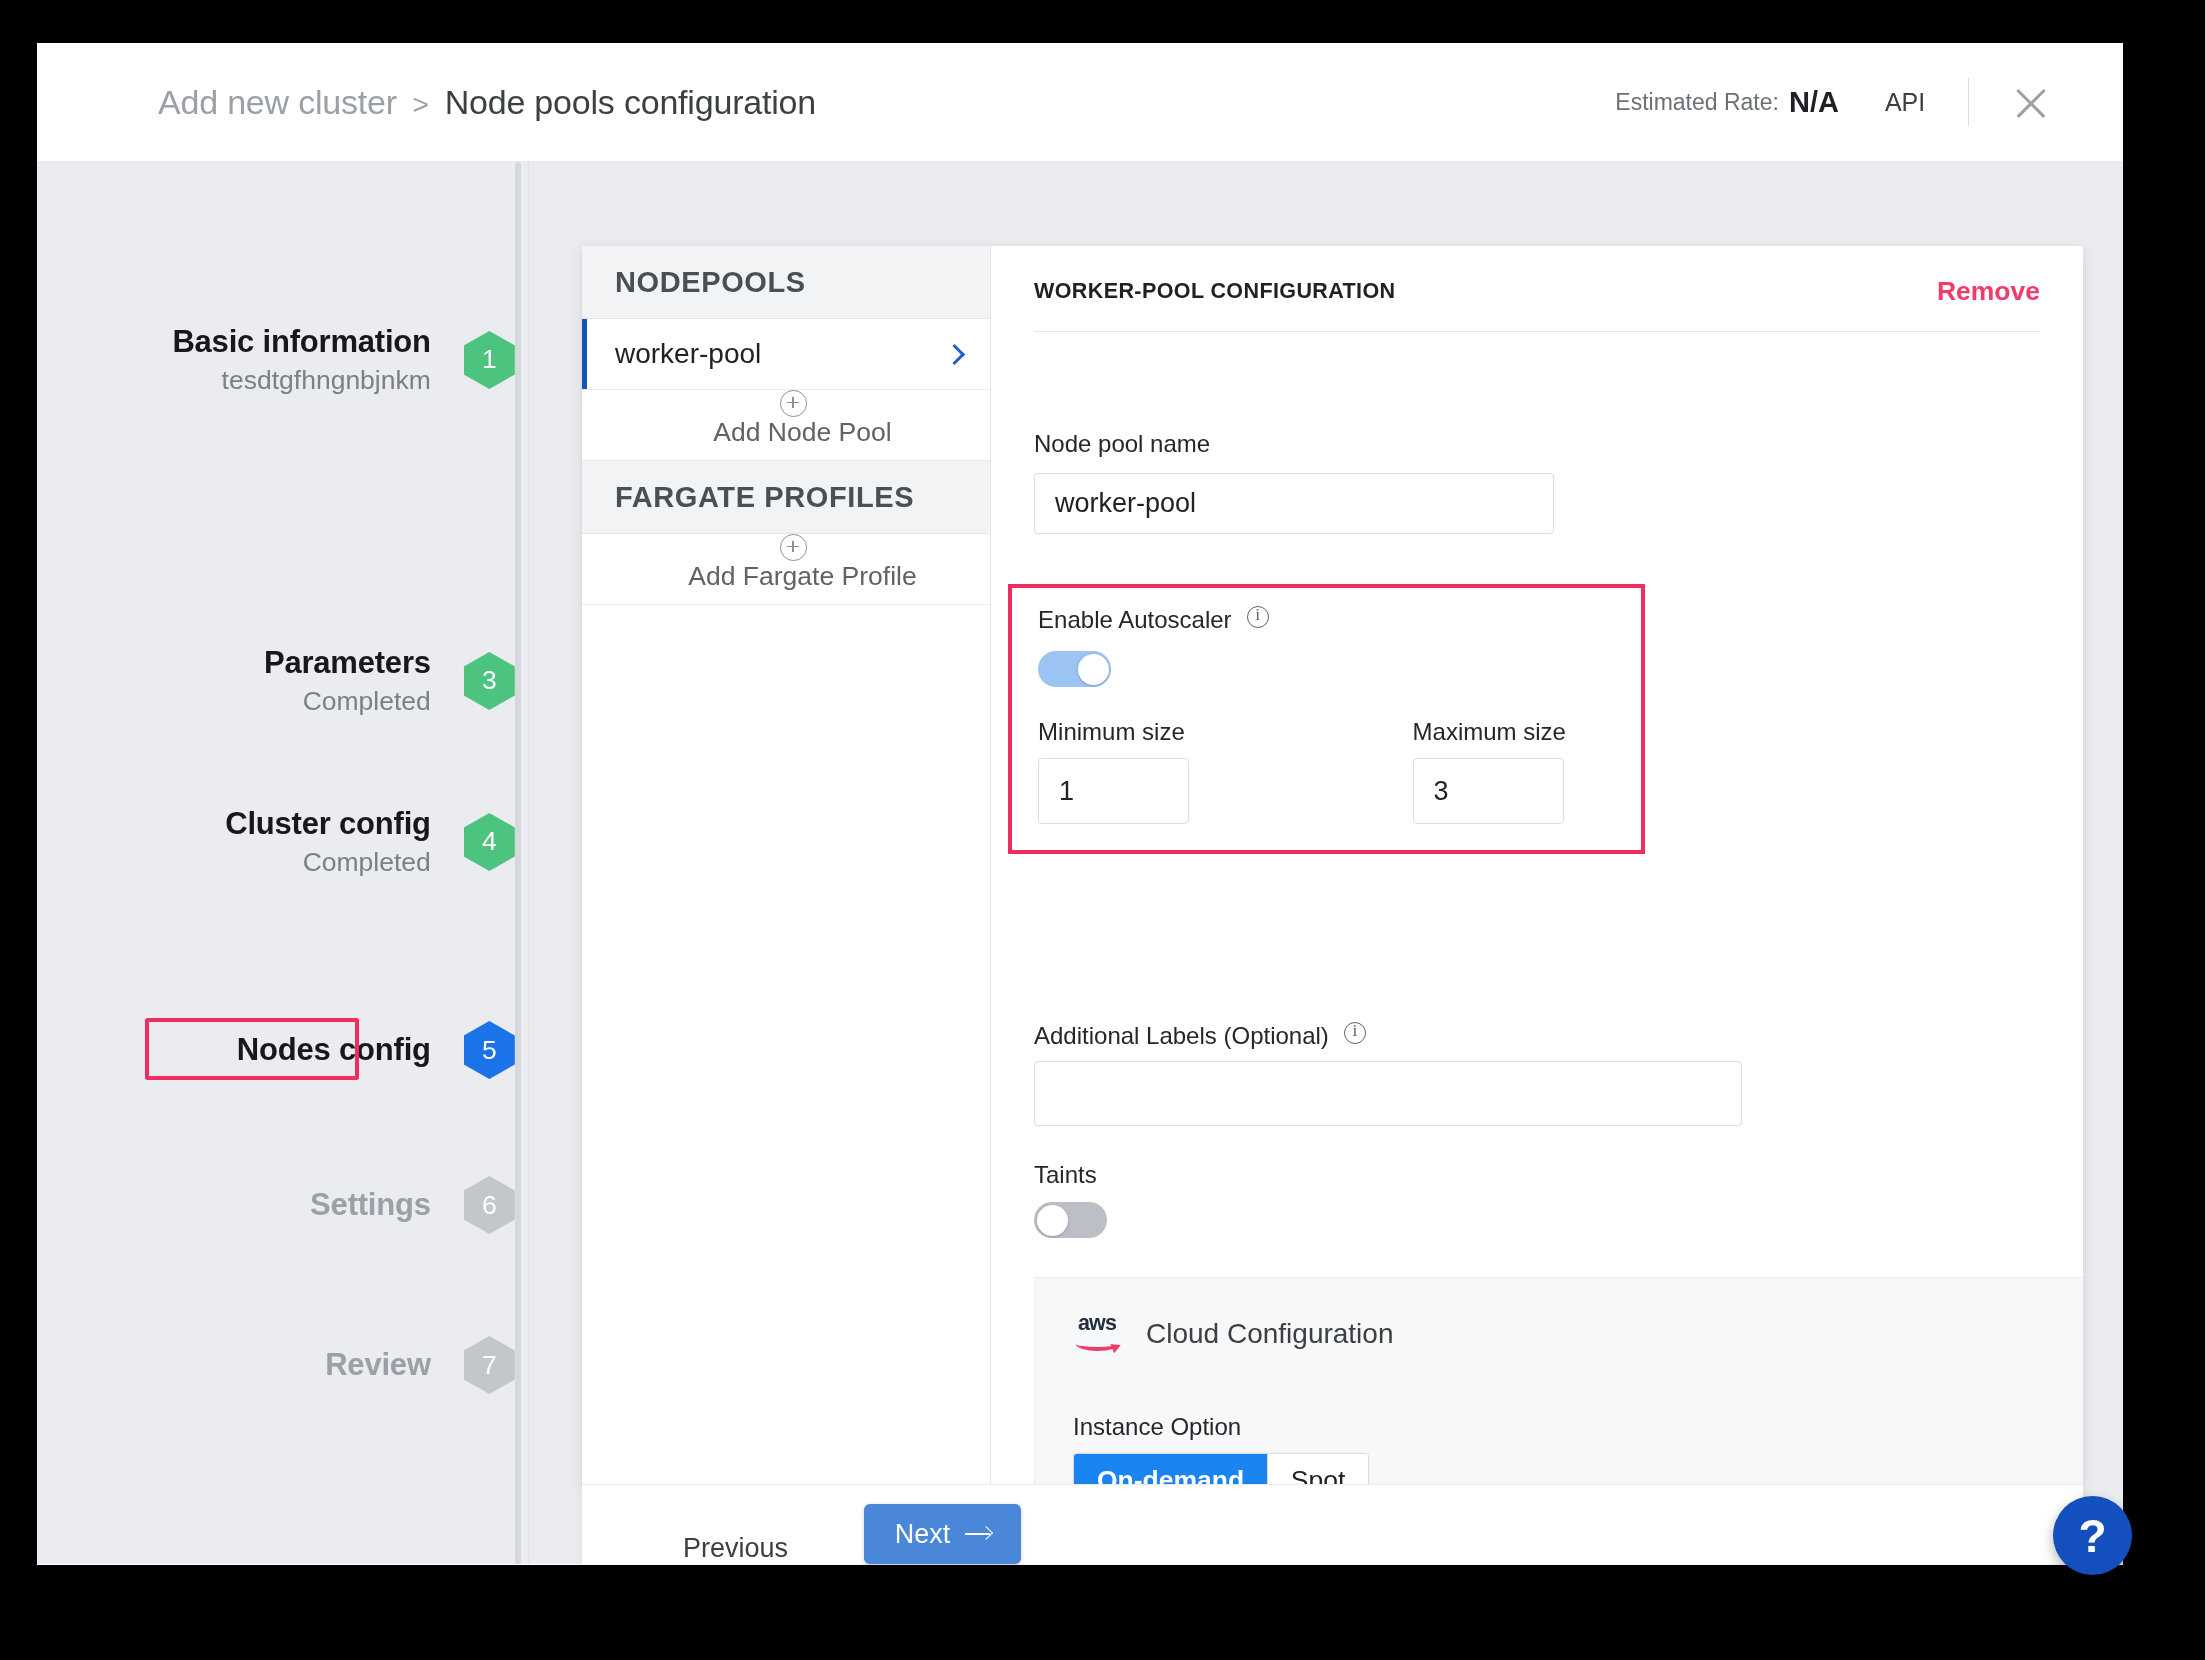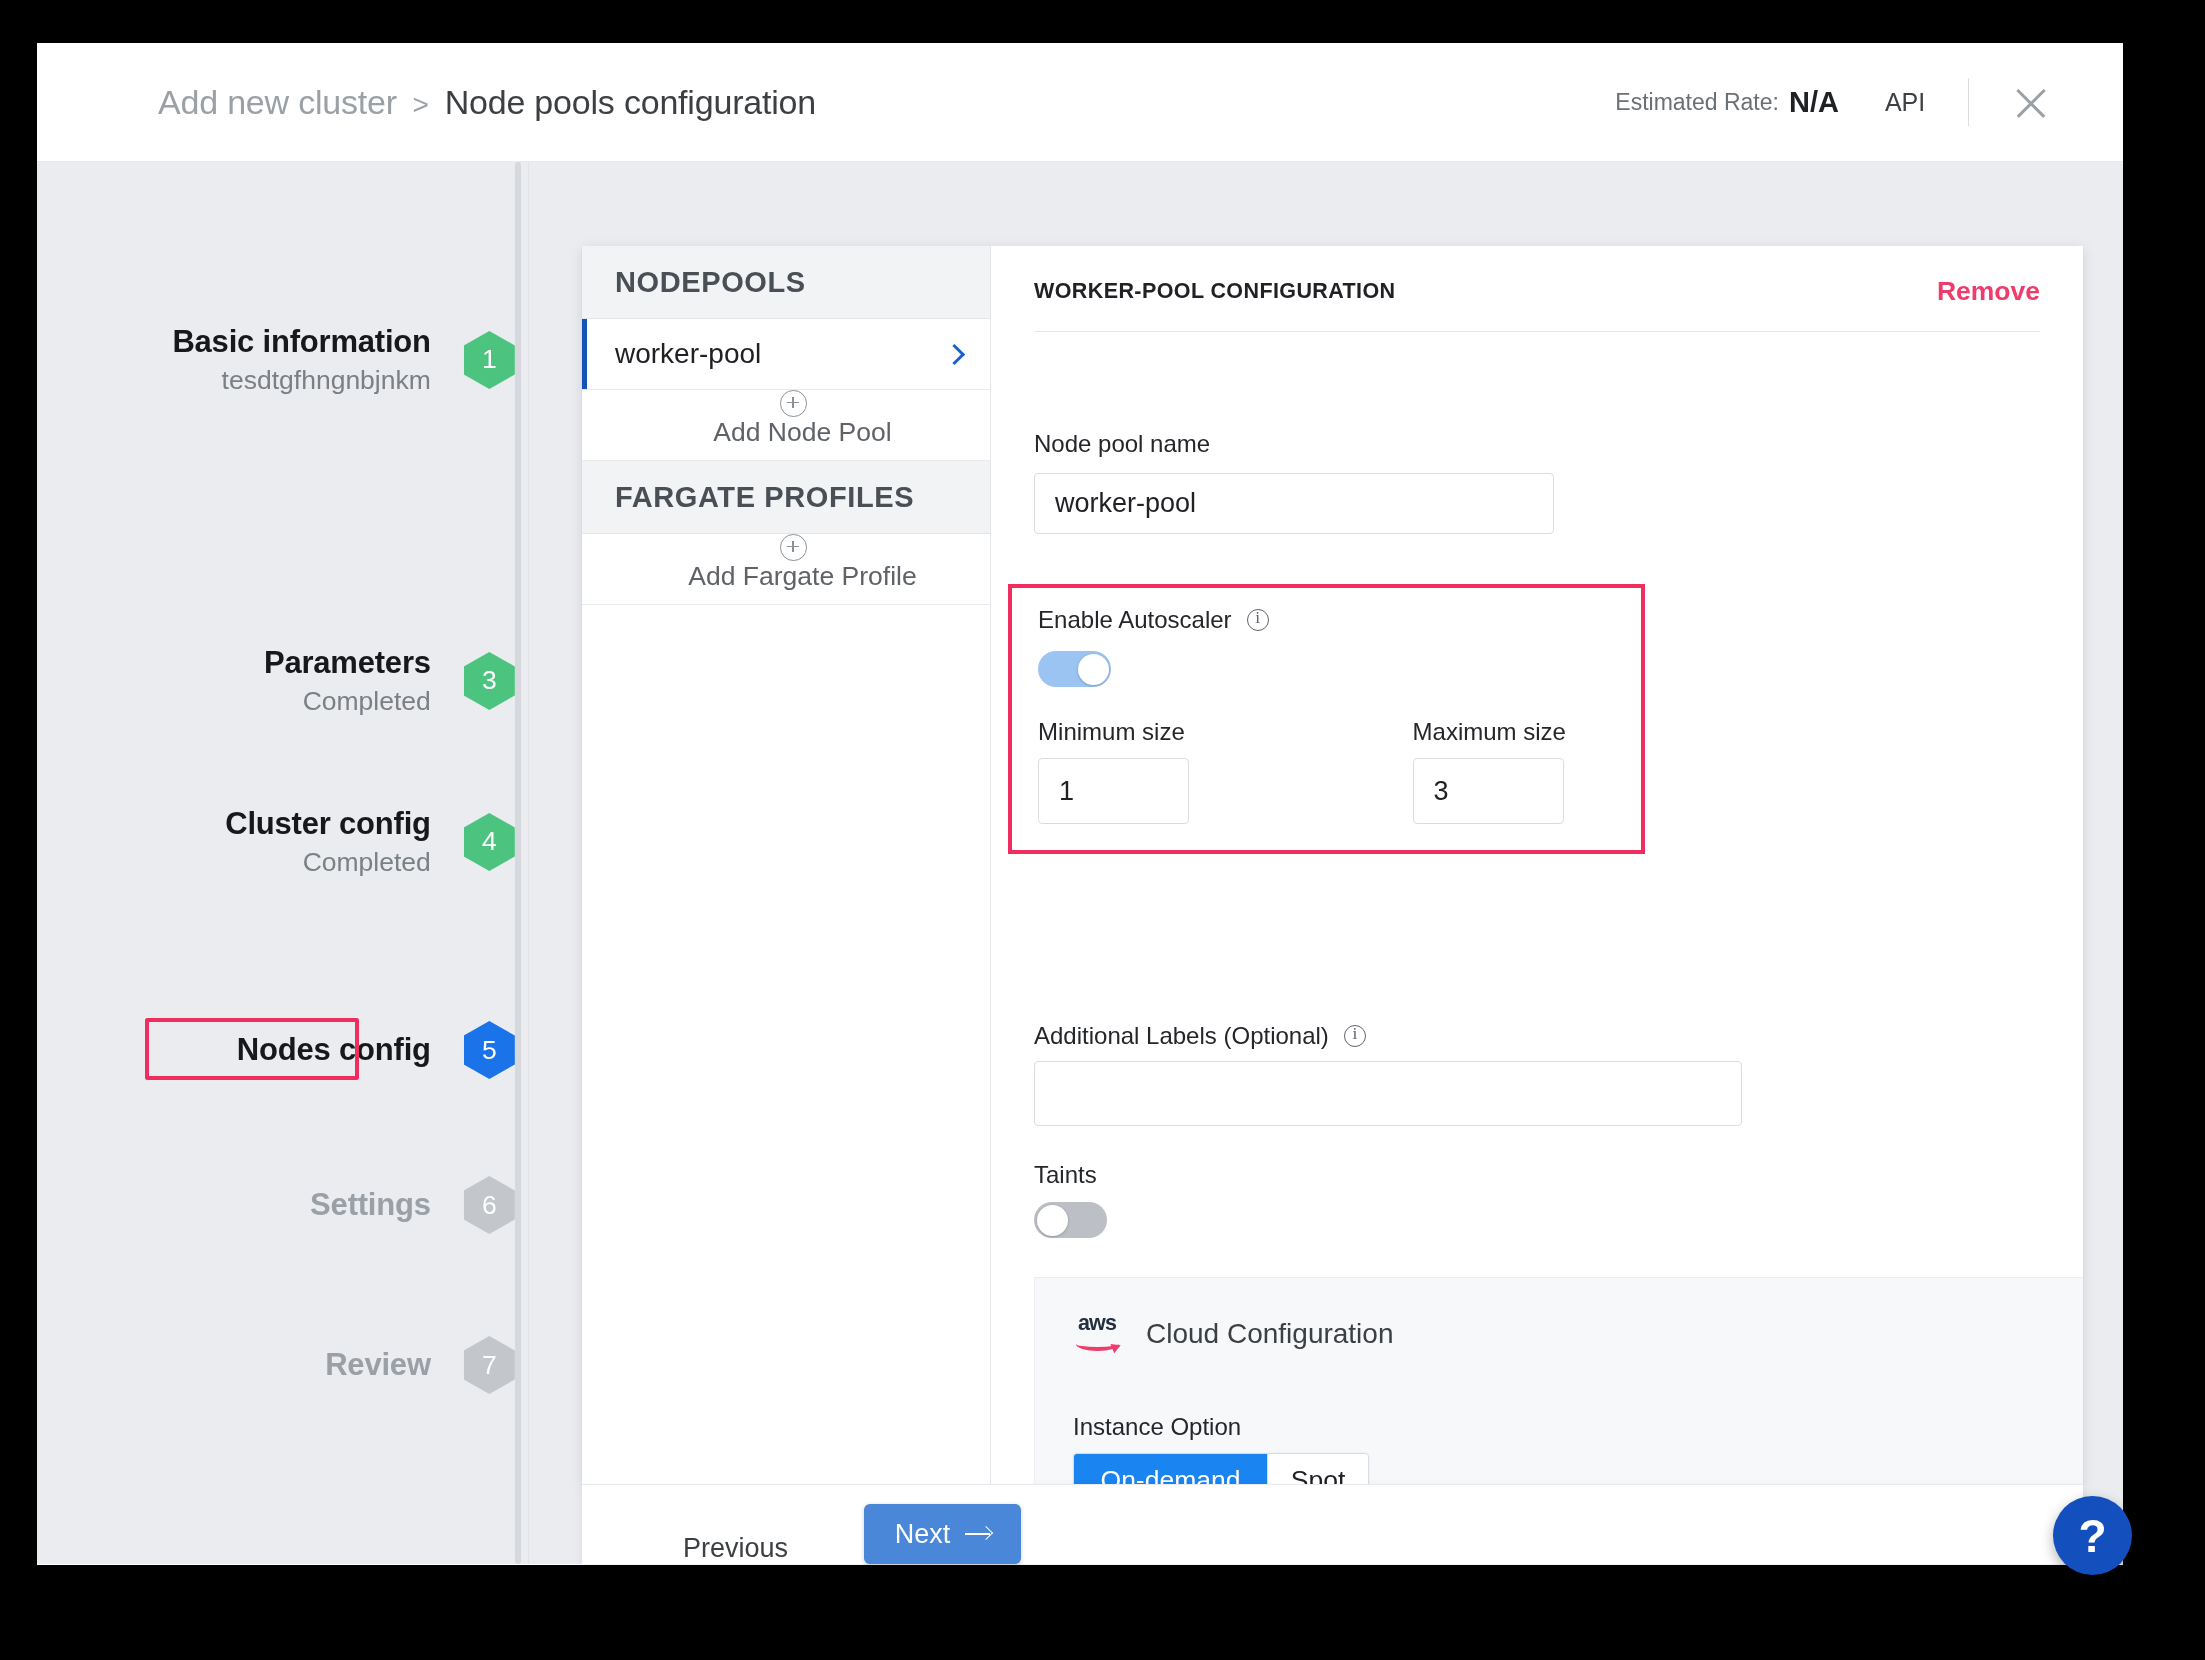--- a/index.html
+++ b/index.html
@@ -192,21 +192,21 @@
   #remove-link {
     margin-left: auto;
     font-size: 26.5px; font-weight: 700; color: #ef3c6a;
   }
   #head-rule {
     margin: 24px 43px 0 43px; height: 0.8px; background: #e4e6ea;
   }
 
   .field-label {
     font-size: 24px; color: #24262a; font-weight: 500;
-    display: flex; align-items: center;
+    display: flex; align-items: flex-start;
   }
   .info-icon {
     width: 22.4px; height: 22.4px; border-radius: 50%;
     border: 1.7px solid #5f6368; margin-left: 15px;
     position: relative; flex: 0 0 auto;
   }
   .info-icon::before {
     content: "i"; position: absolute; left: 0; right: 0; top: -4.1px;
     text-align: center; font-size: 17.4px; color: #5f6368;
     font-family: "Liberation Serif", serif; line-height: 22.4px;
@@ -303,21 +303,21 @@
     position: absolute; left: 38px; top: 175px;
     display: flex; border-radius: 4.1px; overflow: hidden;
     box-shadow: 0 0.8px 1.7px rgba(0,0,0,0.10);
     border: 0.8px solid #dadce0;
   }
   .seg {
     height: 53px; display: flex; align-items: center; justify-content: center;
     font-size: 26.5px; background: #ffffff; color: #202124;
   }
   .seg.active { background: #1a85f0; color: #ffffff; }
-  #seg-ondemand { width: 193px; }
+  #seg-ondemand { width: 193px; font-weight: bold; }
   #seg-spot { width: 101px; border-left: 0.8px solid #dadce0; }
 
   
   #footer {
     position: absolute; left: 545px; top: 1322px;
     width: 1501px; height: 80px;
     background: #ffffff;
     border-top: 0.8px solid #e9ebee;
     display: flex; align-items: flex-end;
     box-shadow: 0 3.3px 10px rgba(0,0,0,0.07);

